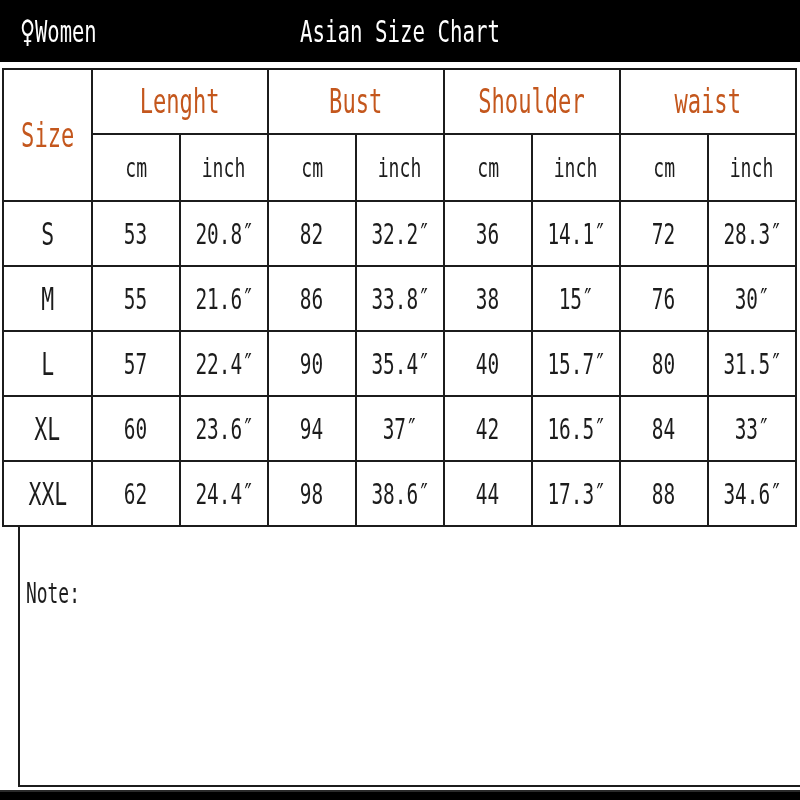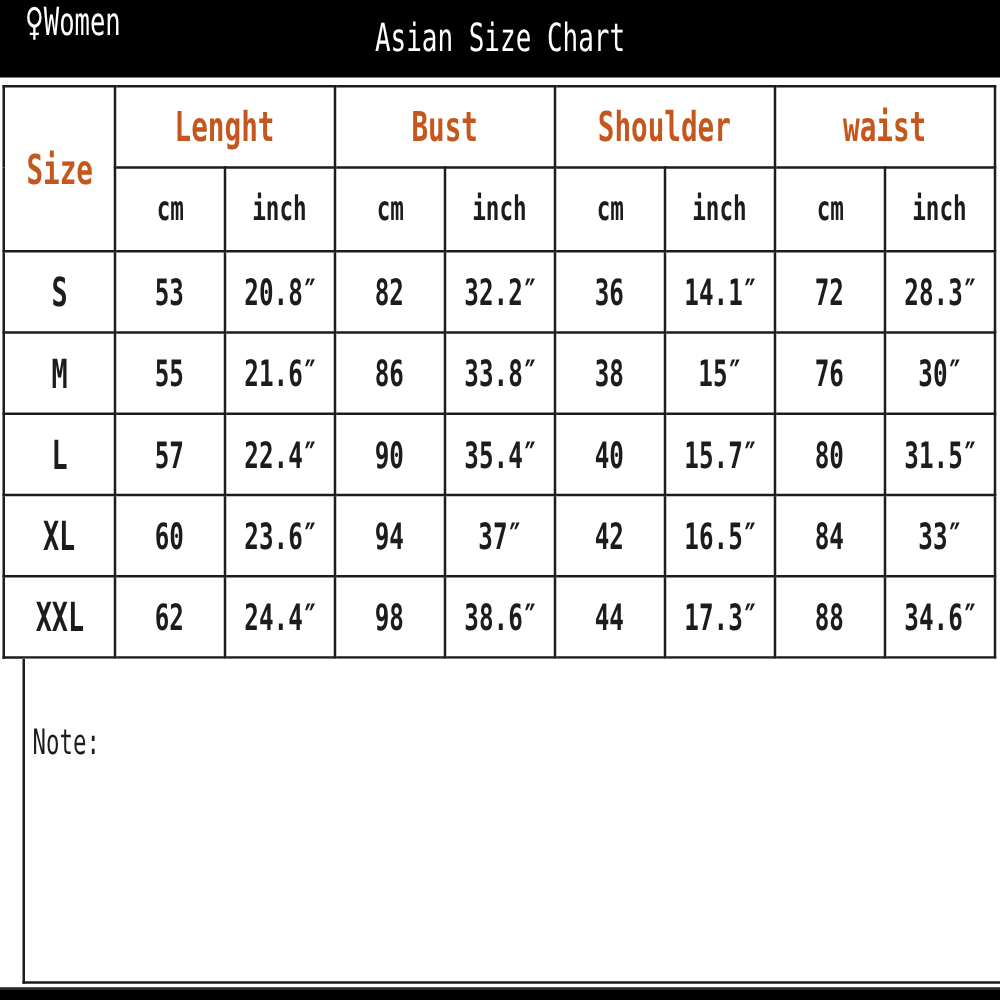--- a/index.html
+++ b/index.html
@@ -19,21 +19,21 @@
     width:800px;height:800px;
     background:#ffffff;
     overflow:hidden;
   }
   
   .topbar{
     position:relative;
     height:62px;
     background:var(--bar);
     color:#ffffff;
-    display:flex;align-items:flex-start;
+    display:flex;align-items:center;
   }
   .brand{
     display:inline-block;
     margin-left:20px;
     font-size:31px;
     white-space:nowrap;
     transform:scaleX(0.66);
     transform-origin:0 50%;
   }
   .brand .sym{font-family:"DejaVu Sans","DejaVu Sans Mono",sans-serif;}
@@ -43,21 +43,20 @@
     font-size:31px;
     white-space:nowrap;
     transform:translate(-50%,-50%) scaleX(0.67);
   }
   
   table.size-table{
     margin:6px 0 0 2px;
     width:795px;
     border-collapse:collapse;
     table-layout:fixed;
-    font-weight:bold;
   }
   table.size-table td{
     border:2px solid var(--ink);
     text-align:center;
     vertical-align:middle;
     background:#ffffff;
     overflow:hidden;
   }
   tr.group-row{height:65px;}
   tr.sub-row{height:67px;}

